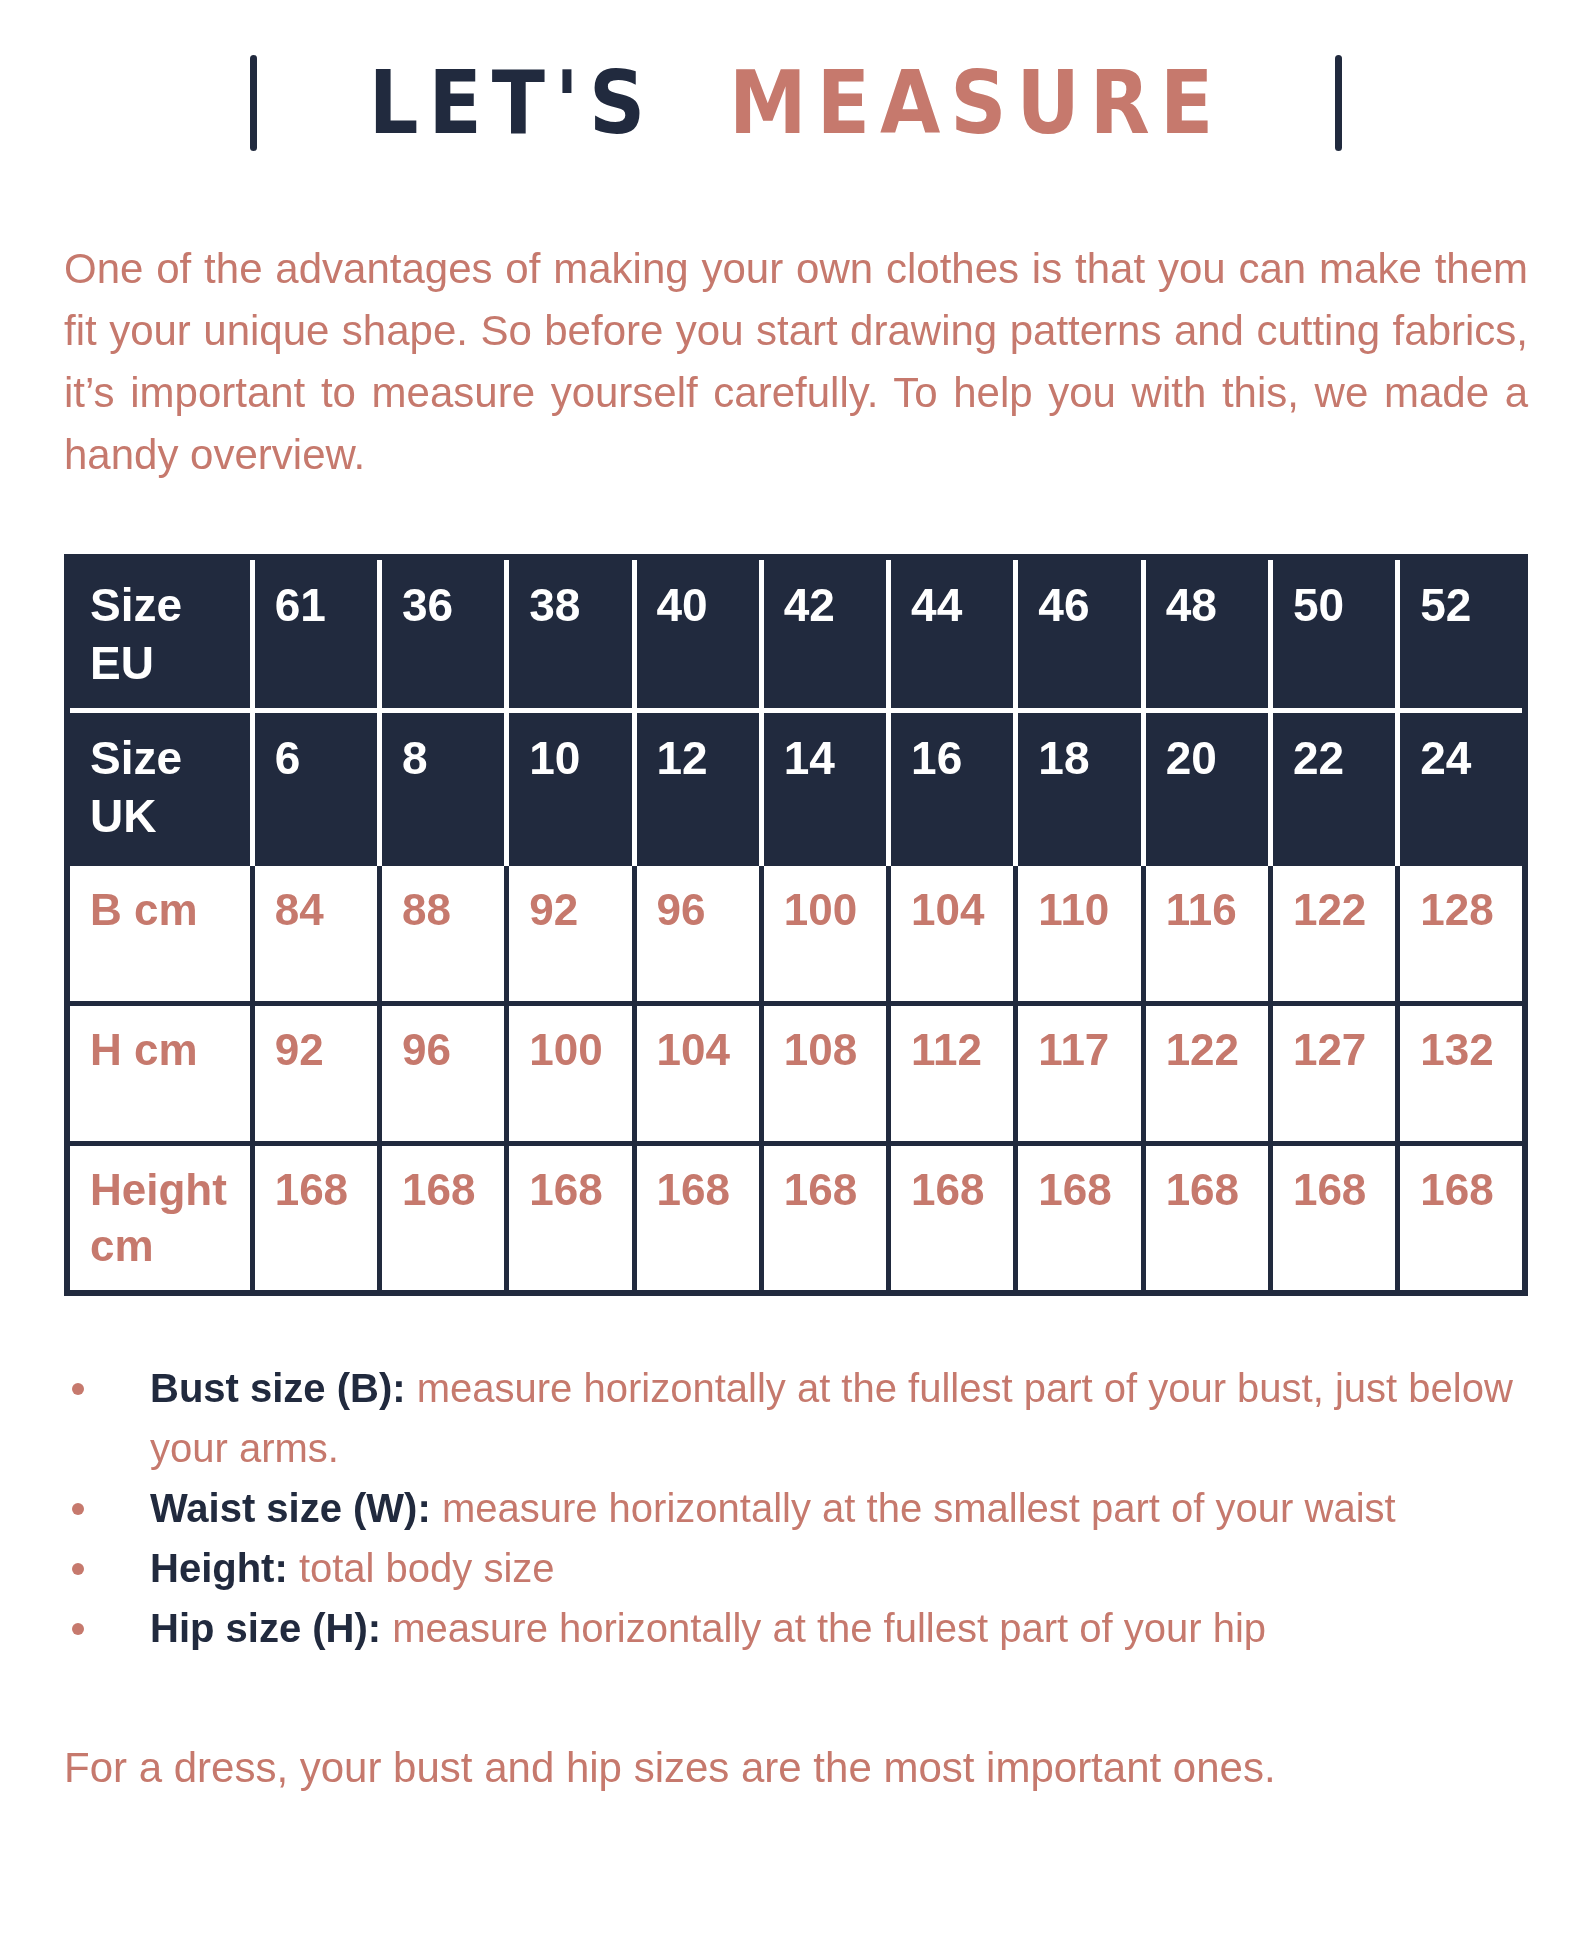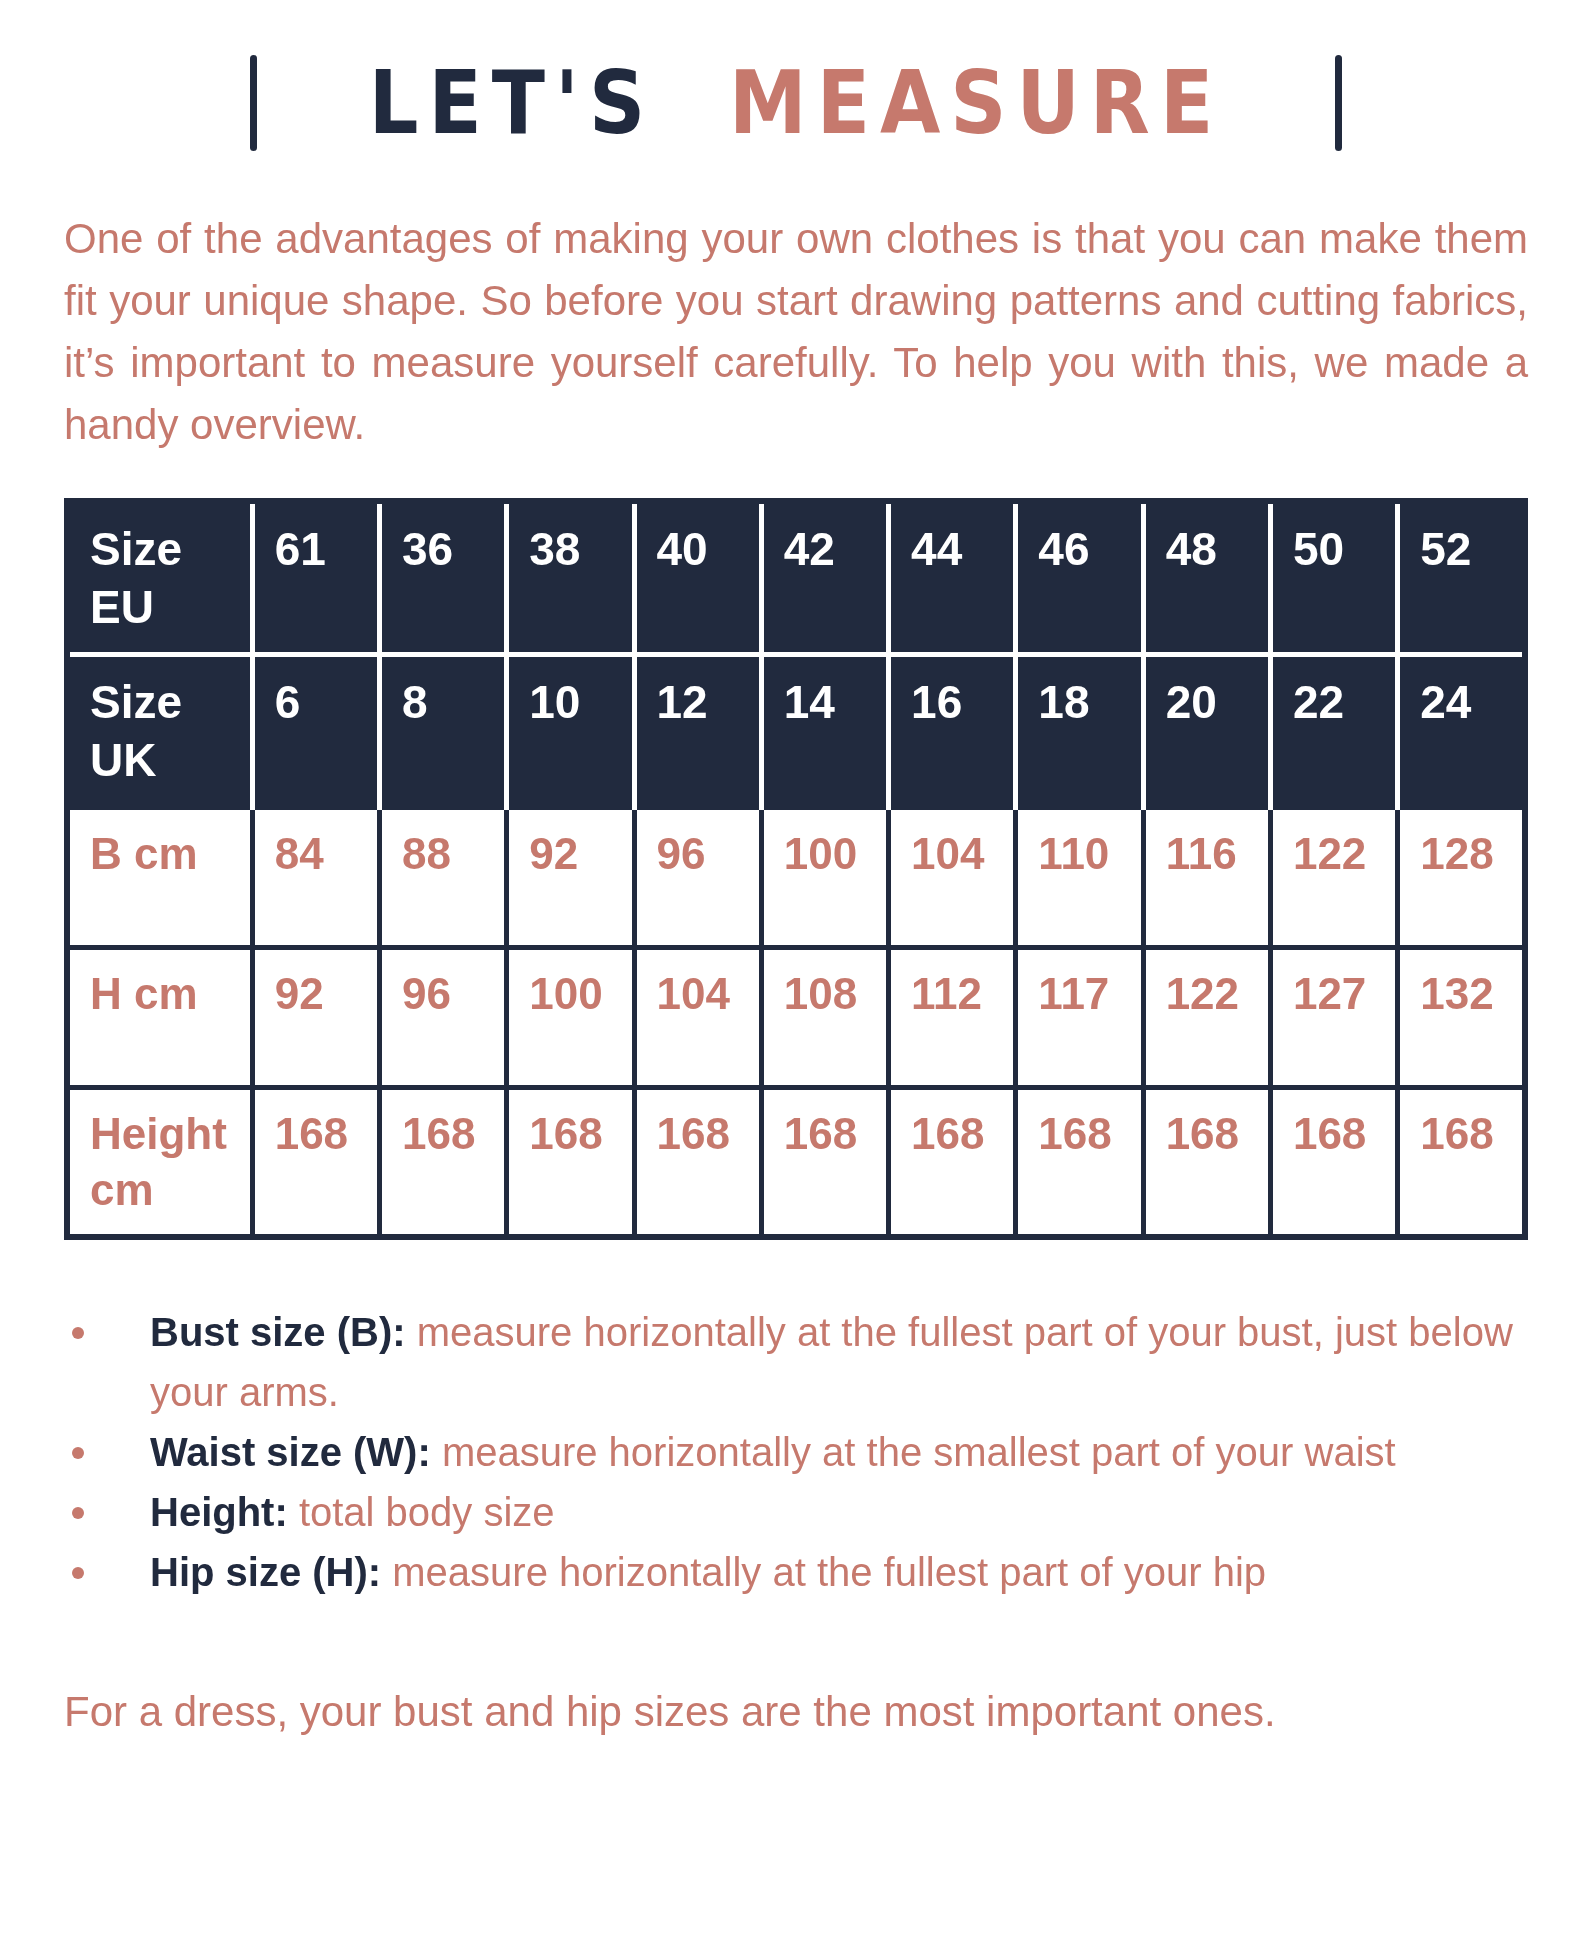--- a/index.html
+++ b/index.html
@@ -47,30 +47,30 @@
     font-size: 78px;
     letter-spacing: 10px;
     transform: scaleY(1.12);
     white-space: nowrap;
   }
   .title-word.dark   { color: var(--navy); margin-right: 34px; }
   .title-word.accent { color: var(--salmon); }
 
   
   .intro {
-    margin-top: 50px;
+    margin-top: 80px;
     color: var(--salmon);
     font-size: 42px;
     line-height: 62px;
     text-align: justify;
   }
 
   
   table.size-table {
-    margin-top: 42px;
+    margin-top: 68px;
     width: 100%;
     border-collapse: collapse;
     border: 6px solid var(--navy);
     table-layout: fixed;
   }
   .size-table td {
     vertical-align: top;
     padding: 16px 8px 16px 20px;
     white-space: pre-line;
     overflow: hidden;

